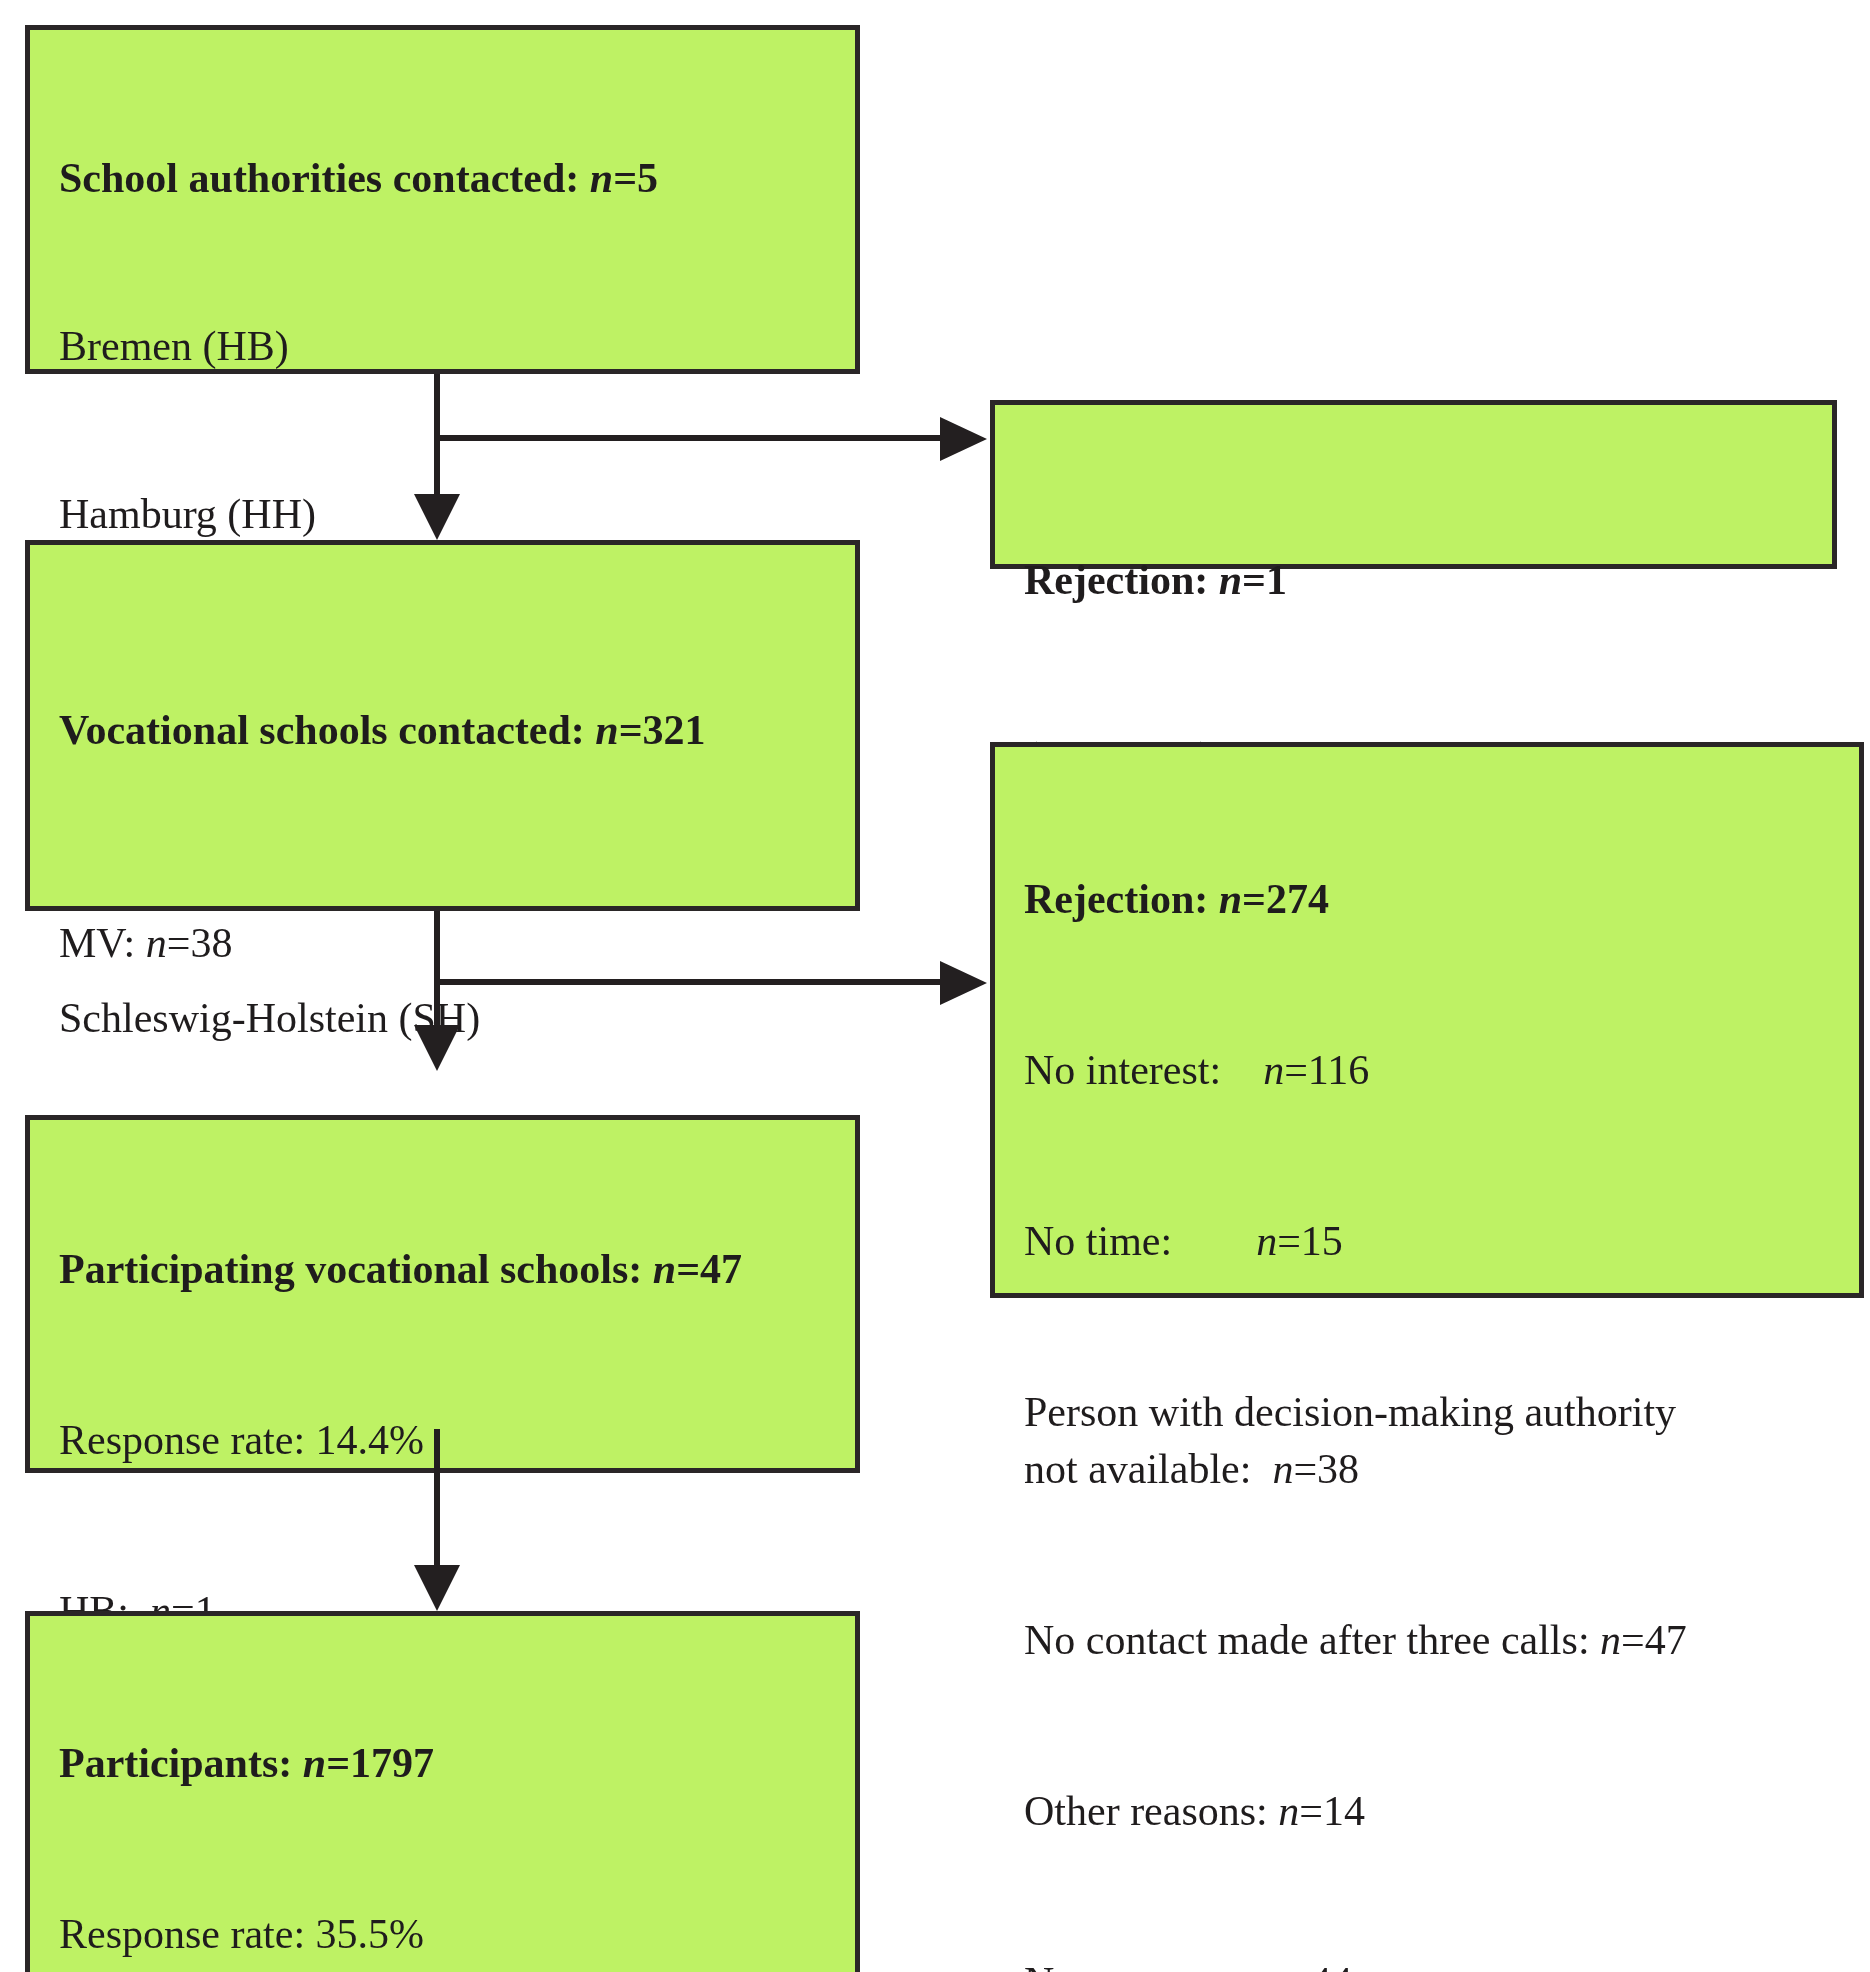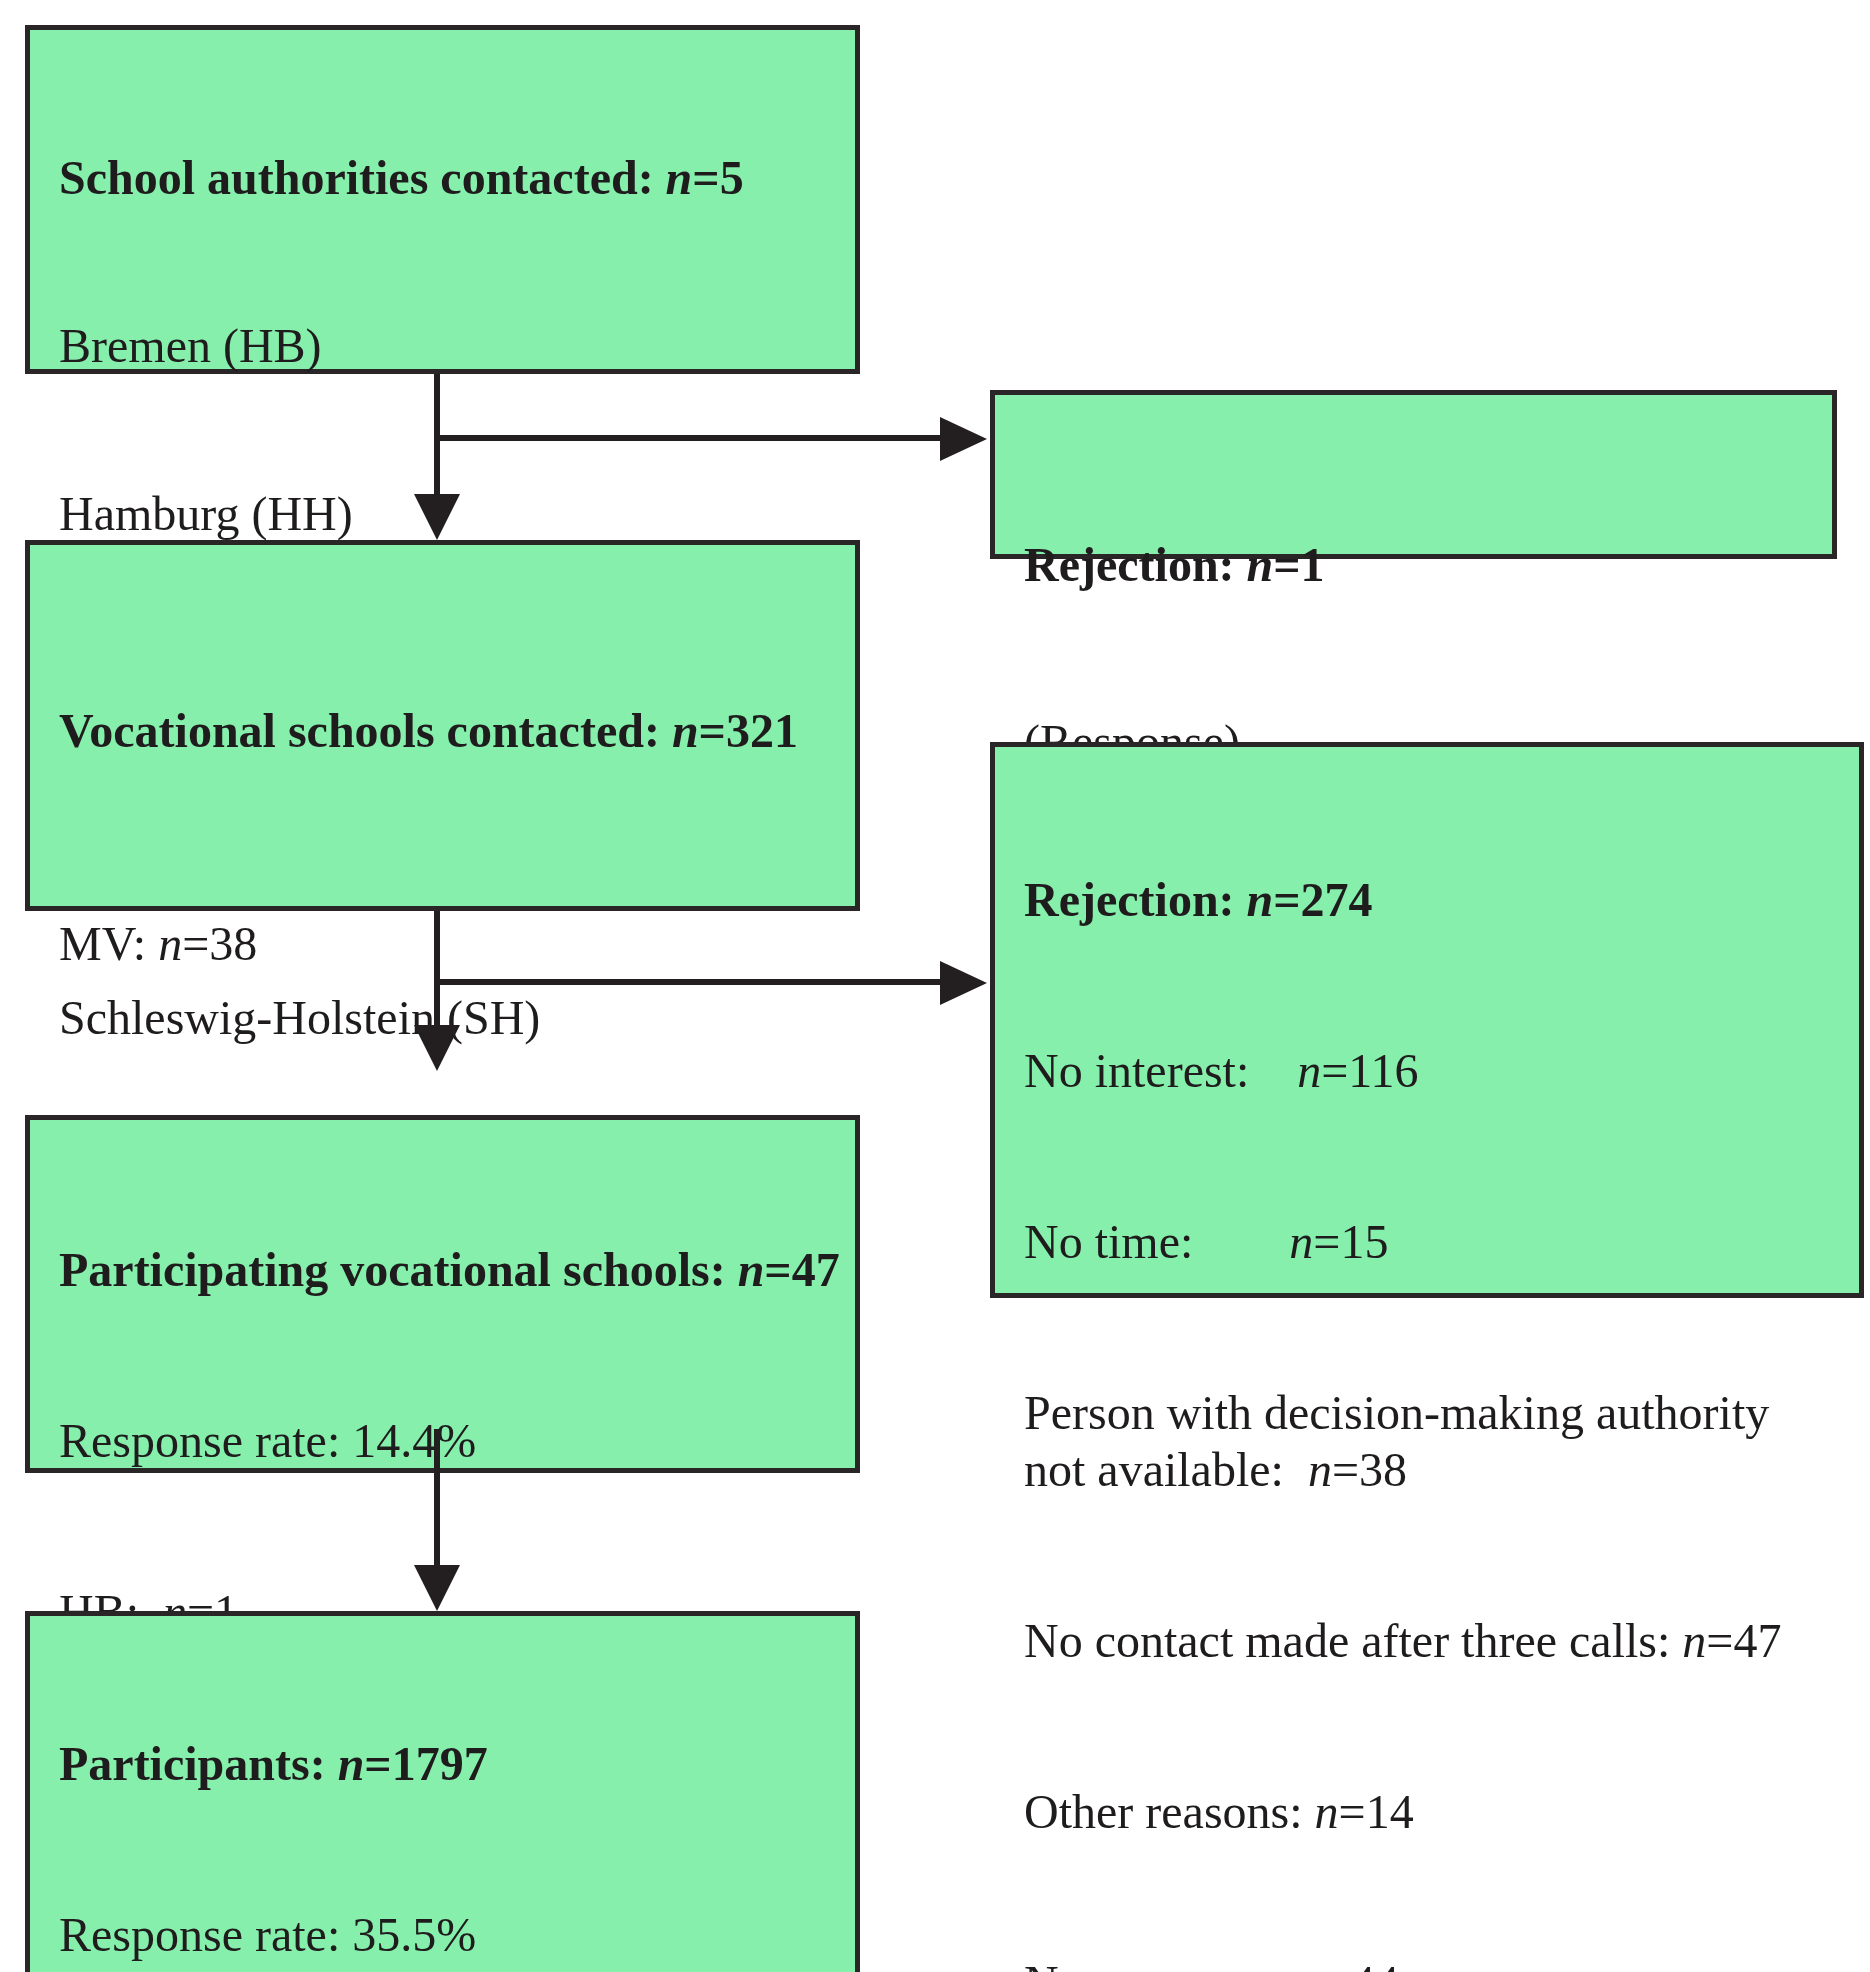--- a/index.html
+++ b/index.html
@@ -12,23 +12,23 @@
     width: 1870px;
     height: 1972px;
     background: #ffffff;
     font-family: "Liberation Serif", "DejaVu Serif", serif;
     color: #1f1c1d;
   }
   .box {
     position: absolute;
     box-sizing: border-box;
     border: 5.9px solid #2a2627;
-    background: #86efac;
+    background: #bef264;
     padding: 8.4px 11.8px 0 29px;
-    font-size: 48px;
+    font-size: 42px;
     white-space: pre-wrap;
   }
   .box .title {
     font-weight: bold;
   }
   .box .line, .box .title {
     display: block;
   }
   .lh66 { line-height: 56px; }
   .lh84 { line-height: 71px; }
@@ -67,21 +67,21 @@
 
   <div class="box lh66" style="left:25px; top:25px; width:835px; height:349px;">
     <span class="title">School authorities contacted: <i>n</i>=5</span>
     <span class="line">Bremen (HB)</span>
     <span class="line">Hamburg (HH)</span>
     <span class="line">Mecklenburg-Vorpommern (MV)</span>
     <span class="line">Niedersachsen (NI)</span>
     <span class="line">Schleswig-Holstein (SH)</span>
   </div>
 
-  <div class="box lh70" style="left:990px; top:390px; width:847px; height:169px; padding-top:22px;">
+  <div class="box lh70" style="left:990px; top:400px; width:847px; height:169px; padding-top:28px;">
     <span class="title">Rejection: <i>n</i>=1</span>
     <span class="line">(Response)</span>
   </div>
 
   <div class="vline" style="left:434px; top:374px; height:120px;"></div>
   <div class="arrow-down" style="left:414px; top:494px;"></div>
   <div class="hline" style="left:434px; top:435px; width:506px;"></div>
   <div class="arrow-right" style="left:940px; top:417px;"></div>
 
   <div class="box lh84" style="left:25px; top:540px; width:835px; height:371px; ">

